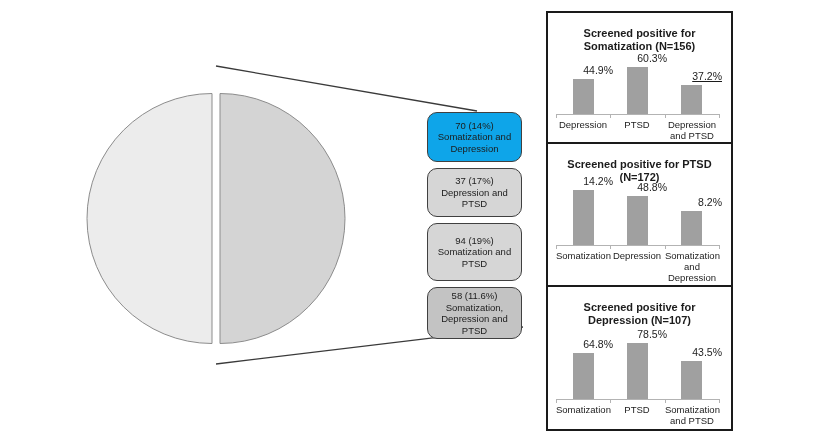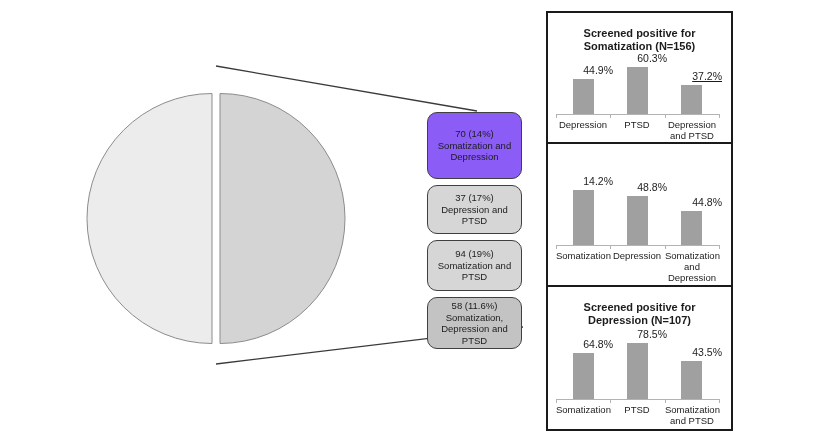--- a/index.html
+++ b/index.html
@@ -117,31 +117,31 @@
 
   <svg id="pie-svg" width="813" height="448" viewBox="0 0 813 448">
     <path id="pie-left" d="M 212 93.5 A 125 125 0 0 0 212 343.5 Z" stroke-width="1" fill="#ececec" stroke="#8c8c8c"></path>
     <path id="pie-right" d="M 220 93.5 A 125 125 0 0 1 220 343.5 Z" stroke-width="1" fill="#d4d4d4" stroke="#8c8c8c"></path>
     <line id="conn-top" x1="216" y1="66" x2="477" y2="111" stroke-width="1.3" stroke="#3a3a3a"></line>
     <line id="conn-bottom" x1="216" y1="364" x2="523" y2="327" stroke-width="1.3" stroke="#3a3a3a"></line>
   </svg>
 
 
   <div id="combo-list">
-      <div class="combo-box" style="height: 67px; background: #8b5cf6;">
+      <div class="combo-box" style="height: 50px; background: #0ea5e9;">
         <div class="combo-box-label">70 (14%)
 Somatization and
 Depression</div>
       </div>
       <div class="combo-box" style="height: 49px; background: rgb(214, 214, 214);">
         <div class="combo-box-label">37 (17%)
 Depression and
 PTSD</div>
       </div>
-      <div class="combo-box" style="height: 51px; background: rgb(214, 214, 214);">
+      <div class="combo-box" style="height: 58px; background: rgb(214, 214, 214);">
         <div class="combo-box-label">94 (19%)
 Somatization and
 PTSD</div>
       </div>
       <div class="combo-box" style="height: 52px; background: rgb(195, 195, 195);">
         <div class="combo-box-label">58 (11.6%)
 Somatization,
 Depression and
 PTSD</div>
       </div>
@@ -161,33 +161,35 @@
         <div class="category-label" style="left: 8px; top: 106px;">Depression</div>
         <div class="bar" style="left: 79px; top: 54px; height: 47px; background: rgb(160, 160, 160);"></div>
         <div class="bar-value-label" style="left: 59px; top: 39px;">60.3%</div>
         <div class="category-label" style="left: 62px; top: 106px;">PTSD</div>
         <div class="bar" style="left: 133px; top: 72px; height: 29px; background: rgb(160, 160, 160);"></div>
         <div class="bar-value-label" style="left: 114px; top: 57px; text-decoration: underline;">37.2%</div>
         <div class="category-label" style="left: 117px; top: 106px;">Depression
 and PTSD</div>
       </div>
       <div class="panel" style="height: 145px;">
+        <div class="panel-title">Screened positive for PTSD
+(N=172)</div>
         <div class="axis-line" style="left: 8px; top: 101px; width: 163.99px;"></div>
         <div class="axis-tick" style="left: 8px; top: 101px;"></div>
         <div class="axis-tick" style="left: 62px; top: 101px;"></div>
         <div class="axis-tick" style="left: 117px; top: 101px;"></div>
         <div class="axis-tick" style="left: 171px; top: 101px;"></div>
         <div class="bar" style="left: 25px; top: 46px; height: 55px; background: rgb(160, 160, 160);"></div>
         <div class="bar-value-label" style="left: 5px; top: 31px;">14.2%</div>
         <div class="category-label" style="left: 8px; top: 106px;">Somatization</div>
         <div class="bar" style="left: 79px; top: 52px; height: 49px; background: rgb(160, 160, 160);"></div>
         <div class="bar-value-label" style="left: 59px; top: 37px;">48.8%</div>
         <div class="category-label" style="left: 62px; top: 106px;">Depression</div>
         <div class="bar" style="left: 133px; top: 67px; height: 34px; background: rgb(160, 160, 160);"></div>
-        <div class="bar-value-label" style="left: 114px; top: 52px;">44.8%</div>
+        <div class="bar-value-label" style="left: 114px; top: 52px;">8.2%</div>
         <div class="category-label" style="left: 117px; top: 106px;">Somatization
 and
 Depression</div>
       </div>
       <div class="panel" style="height: 146px;">
         <div class="panel-title">Screened positive for
 Depression (N=107)</div>
         <div class="axis-line" style="left: 8px; top: 112px; width: 163.99px;"></div>
         <div class="axis-tick" style="left: 8px; top: 112px;"></div>
         <div class="axis-tick" style="left: 62px; top: 112px;"></div>

